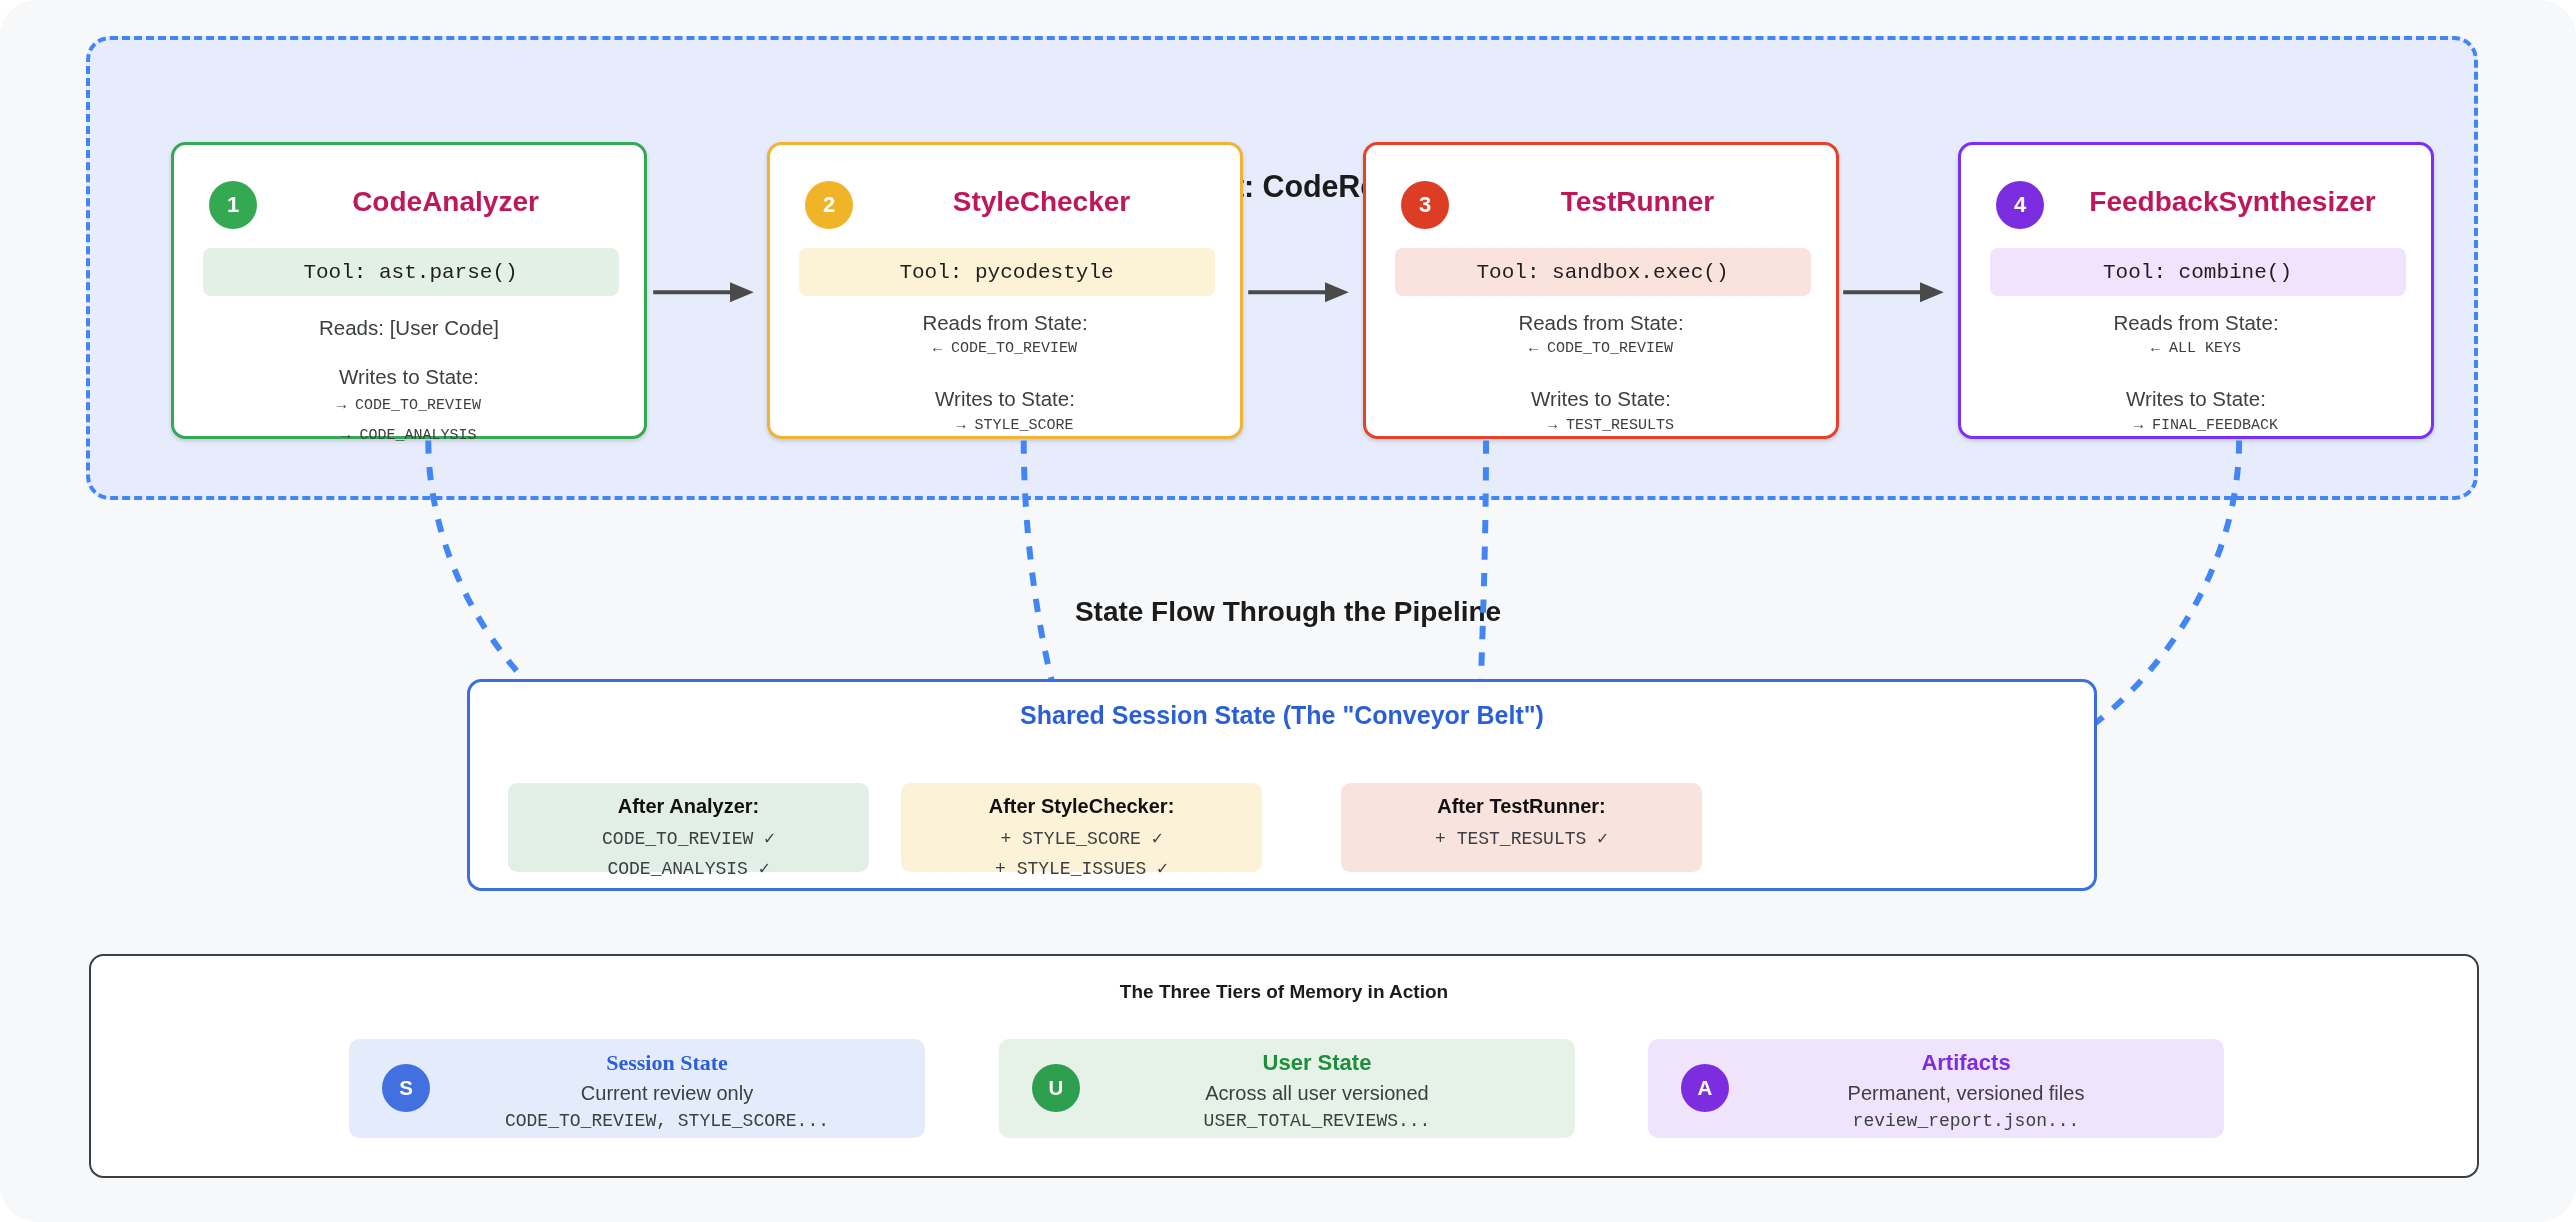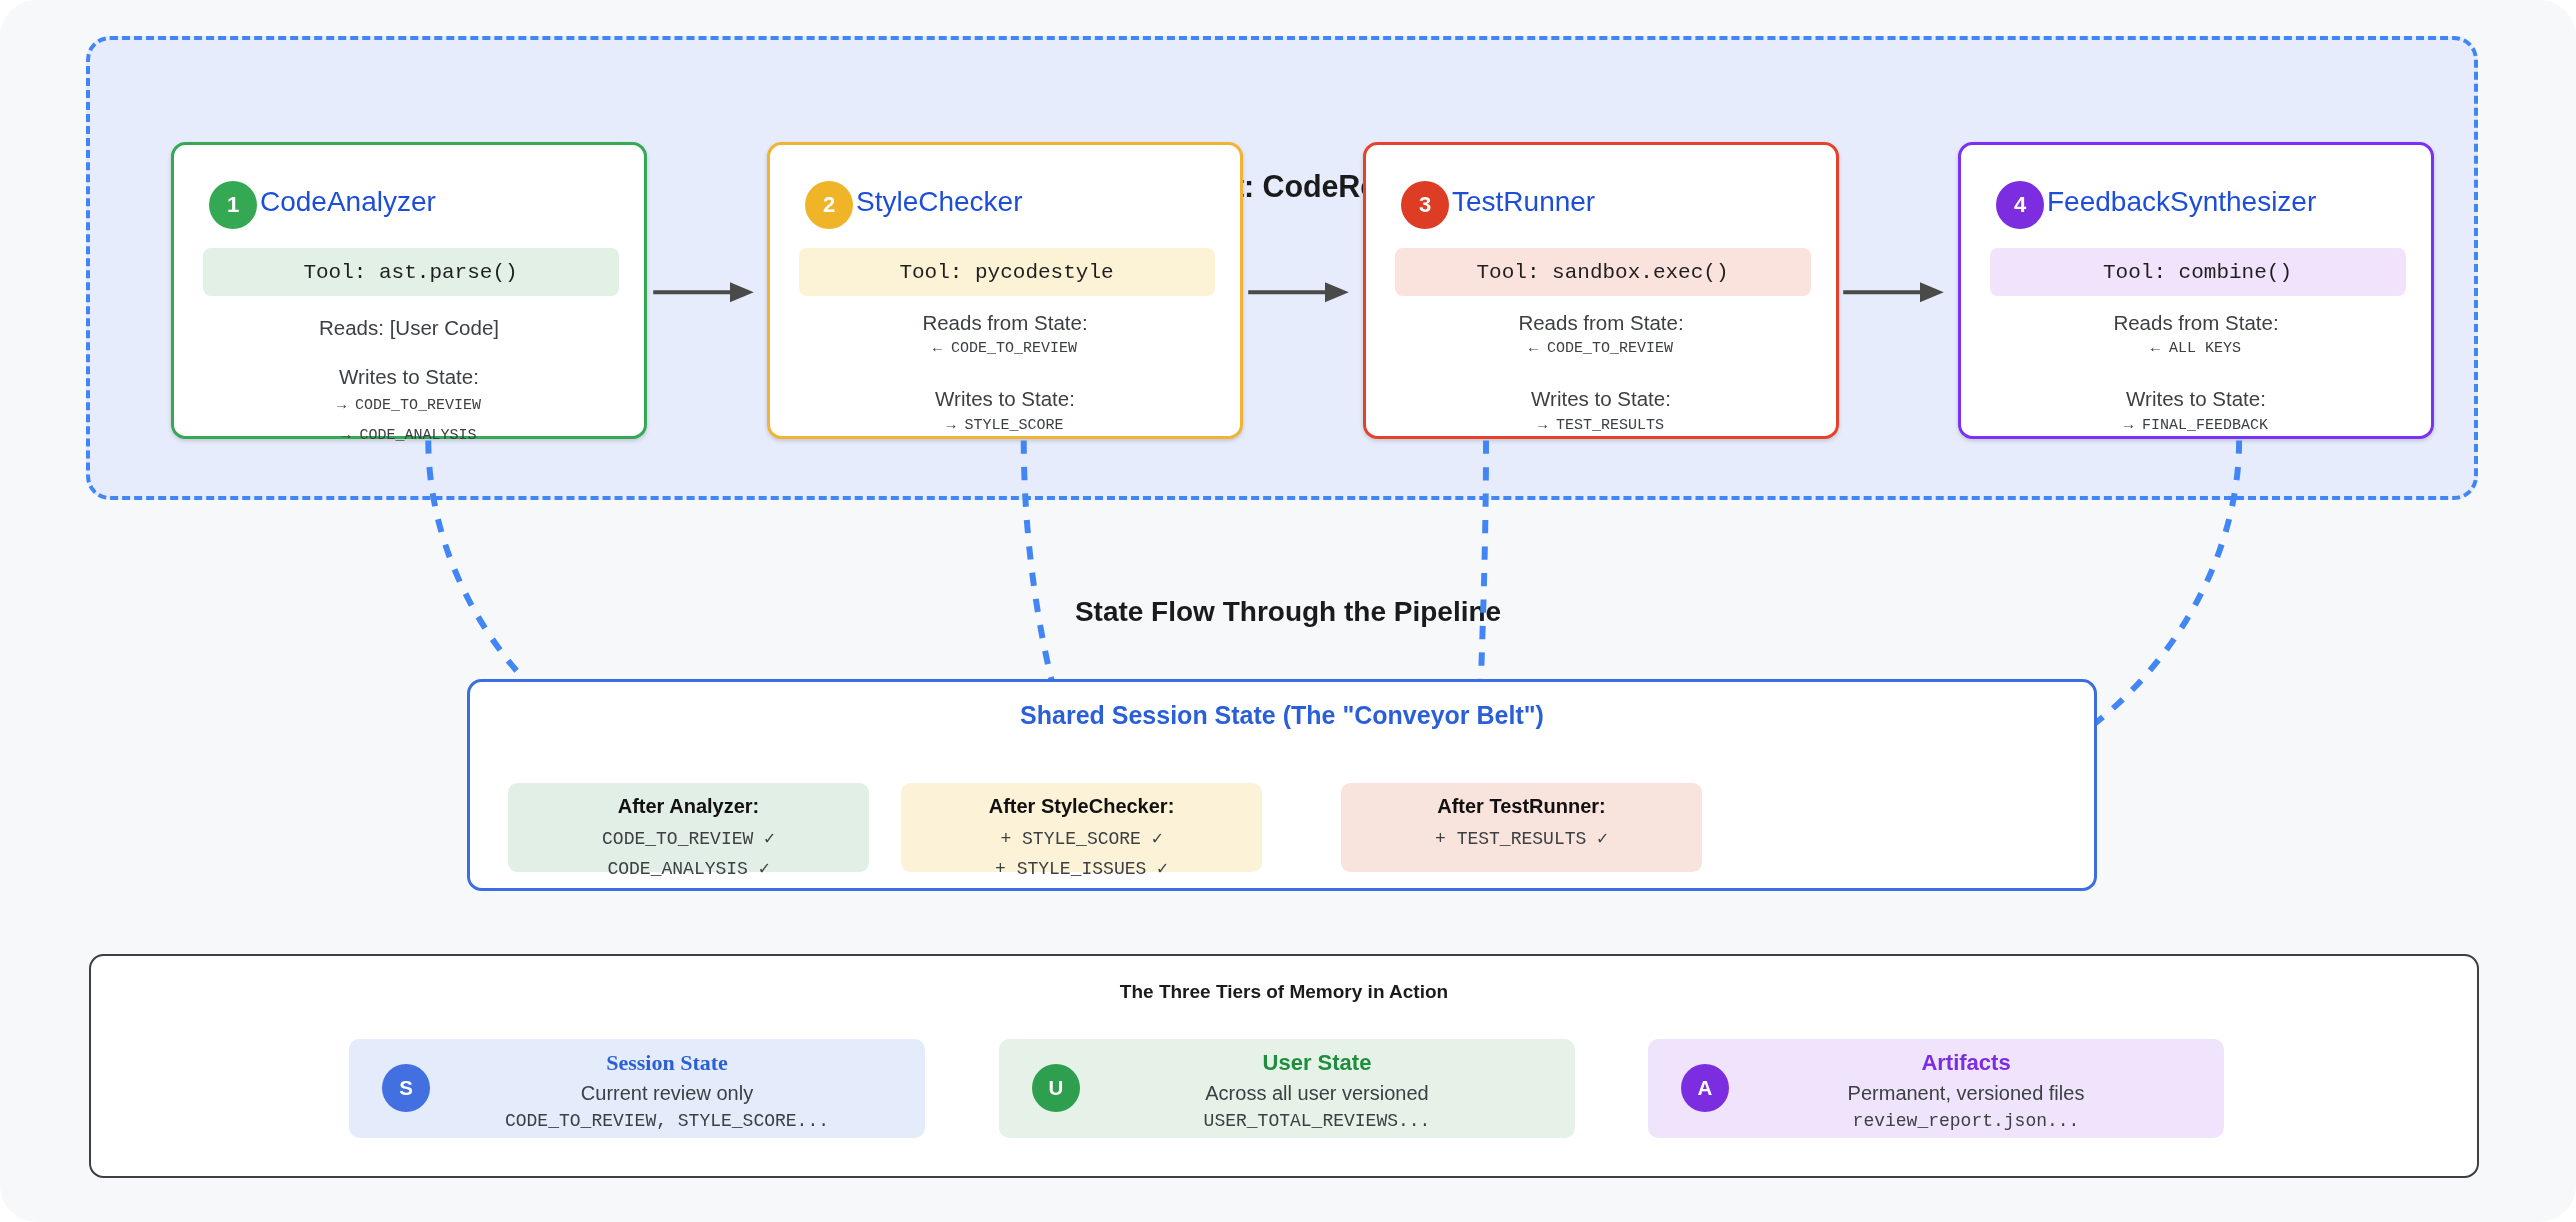--- a/index.html
+++ b/index.html
@@ -76,24 +76,24 @@
   .c1 .badge { background: #34a853; }
   .c2 .badge { background: #f0b429; }
   .c3 .badge { background: #dc3d24; }
   .c4 .badge { background: #7c2de0; }
 
   .agent-name {
     position: absolute;
     left: 86px;
     top: 41px;
     width: 371px;
-    text-align: left;
+    text-align: center;
     font-size: 28px;
-    font-weight: normal;
-    color: #1d4ed8;
+    font-weight: bold;
+    color: #be185d;
     white-space: nowrap;
   }
 
   .tool-chip {
     position: absolute;
     left: 28.5px;
     top: 103px;
     width: 416px;
     height: 48px;
     box-sizing: border-box;
@@ -130,21 +130,21 @@
 
   
   .c1 .reads-label   { top: 171px; }
   .c1 .writes-label  { top: 220px; }
   .c1 .w1            { top: 252px; }
   .c1 .w2            { top: 282px; }
   
   .rc .reads-label   { top: 219px; }
   .rc .r1            { top: 252px; }
   .rc .writes-label  { top: 297px; }
-  .rc .w1            { top: 330px; }
+  .rc .w1            { top: 330px; padding-left: 10px; }
 
   
   .agent-card.rc .reads-label  { top: 166px; }
   .agent-card.rc .r1           { top: 195px; }
   .agent-card.rc .writes-label { top: 242px; }
   .agent-card.rc .w1           { top: 272px; }
 
   
   .flow-arrow {
     position: absolute;

